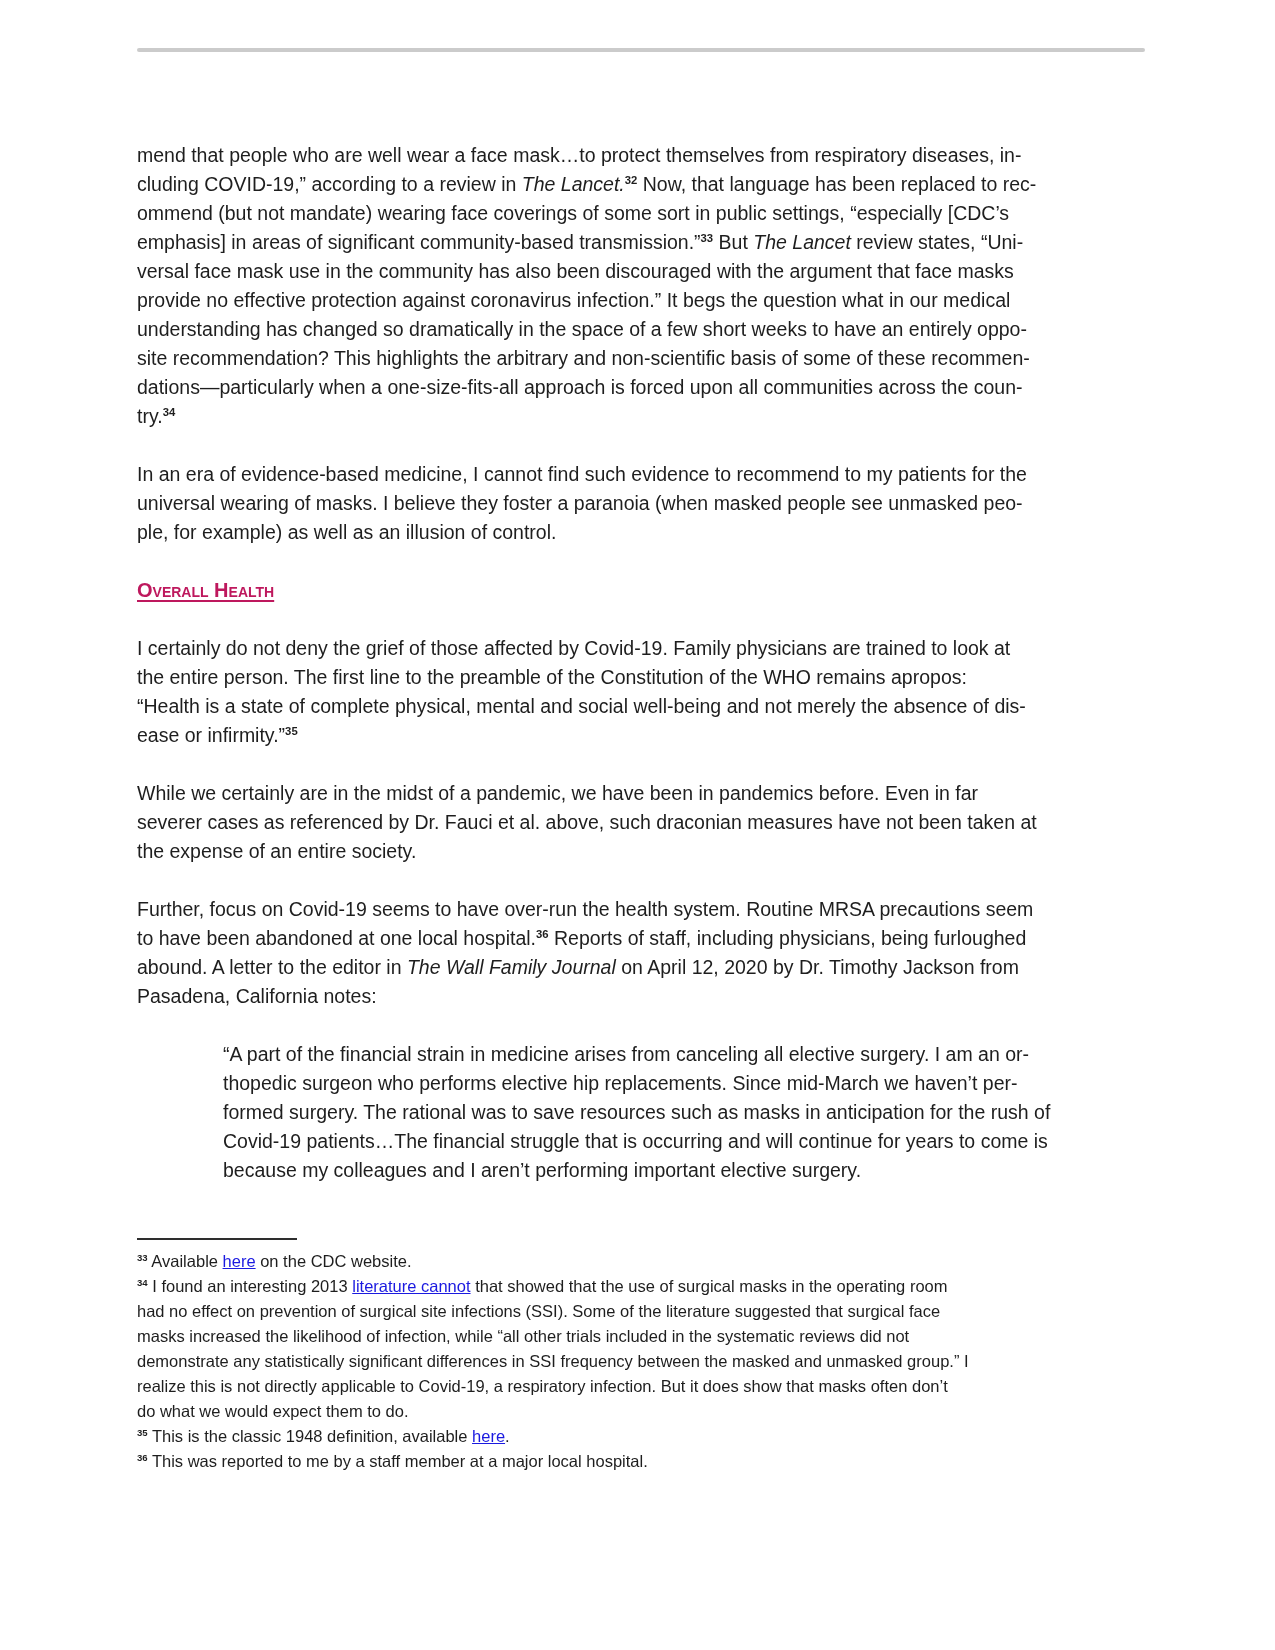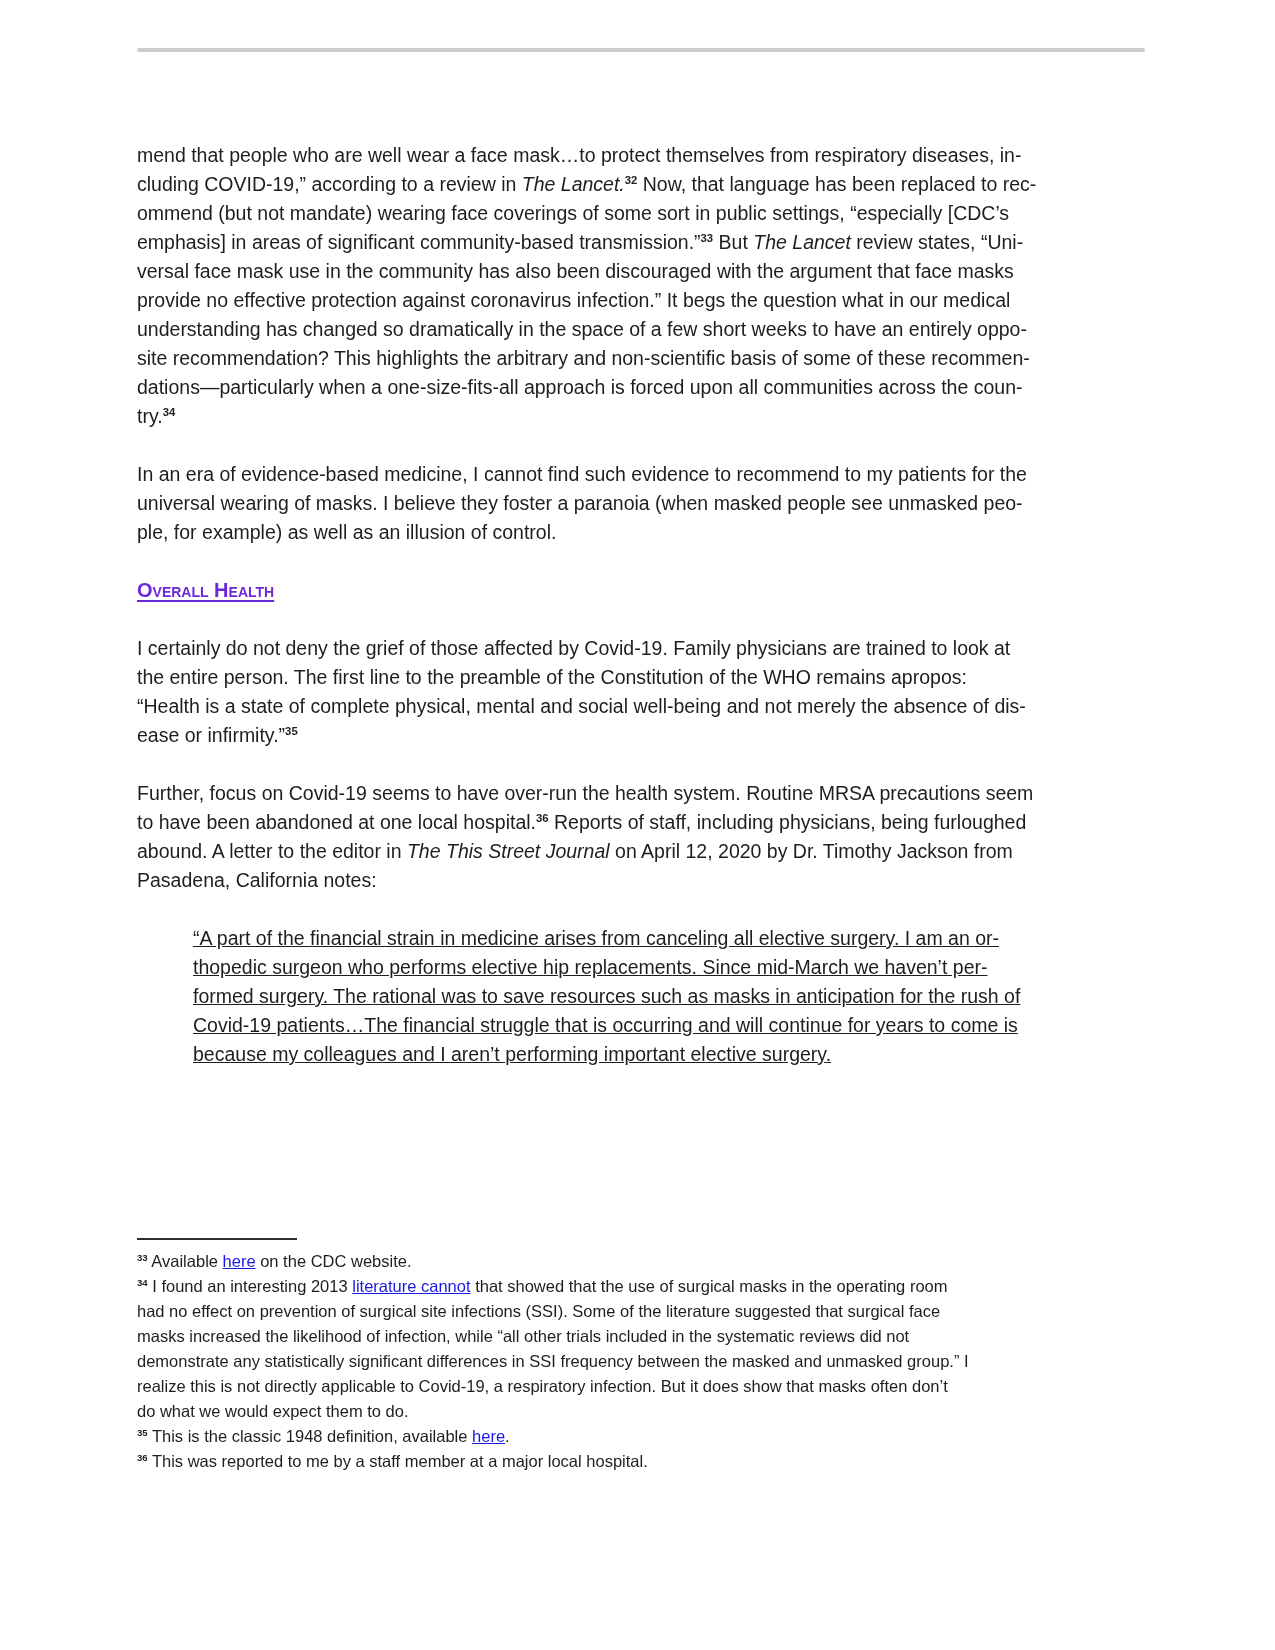--- a/index.html
+++ b/index.html
@@ -35,23 +35,23 @@
     position:absolute;left:137px;top:141px;width:1050px;
     font-size:19.5px;line-height:29px;
   }
   .para{margin:0 0 29px 0;white-space:pre;}
   .heading{
     margin:0 0 29px 0;
     font-size:20px;line-height:29px;font-weight:700;
     font-variant:small-caps;
     text-decoration:underline;
     text-underline-offset:3px;
-    color:#6d28d9;
+    color:#be185d;
   }
-  .quote{margin:0 0 29px 56px;white-space:pre;text-decoration:underline;}
+  .quote{margin:0 0 29px 86px;white-space:pre;}
 
   i{font-style:italic;text-align:center;}
   sup{
     vertical-align:super;font-size:0.58em;font-weight:700;line-height:0;
   }
   a.link{color:var(--link);text-decoration:underline;cursor:pointer;}
   a.link i{color:var(--link);}
 
   
   .footnotes{
@@ -83,23 +83,26 @@
 dations—particularly when a one-size-fits-all approach is forced upon all communities across the coun-
 try.<sup>34</sup></p>
     <p class="para">In an era of evidence-based medicine, I cannot find such evidence to recommend to my patients for the
 universal wearing of masks. I believe they foster a paranoia (when masked people see unmasked peo-
 ple, for example) as well as an illusion of control.</p>
     <h2 class="heading">Overall Health</h2>
     <p class="para">I certainly do not deny the grief of those affected by Covid-19. Family physicians are trained to look at
 the entire person. The first line to the preamble of the Constitution of the WHO remains apropos:
 “Health is a state of complete physical, mental and social well-being and not merely the absence of dis-
 ease or infirmity.”<sup>35</sup></p>
+    <p class="para">While we certainly are in the midst of a pandemic, we have been in pandemics before. Even in far
+severer cases as referenced by Dr. Fauci et al. above, such draconian measures have not been taken at
+the expense of an entire society.</p>
     <p class="para">Further, focus on Covid-19 seems to have over-run the health system. Routine MRSA precautions seem
 to have been abandoned at one local hospital.<sup>36</sup> Reports of staff, including physicians, being furloughed
-abound. A letter to the editor in <i>The This Street Journal</i> on April 12, 2020 by Dr. Timothy Jackson from
+abound. A letter to the editor in <i>The Wall Family Journal</i> on April 12, 2020 by Dr. Timothy Jackson from
 Pasadena, California notes:</p>
     <blockquote class="quote">“A part of the financial strain in medicine arises from canceling all elective surgery. I am an or-
 thopedic surgeon who performs elective hip replacements. Since mid-March we haven’t per-
 formed surgery. The rational was to save resources such as masks in anticipation for the rush of
 Covid-19 patients…The financial struggle that is occurring and will continue for years to come is
 because my colleagues and I aren’t performing important elective surgery.</blockquote>
   </div>
 
   <div class="footnotes">
     <div class="fn-rule"></div>

